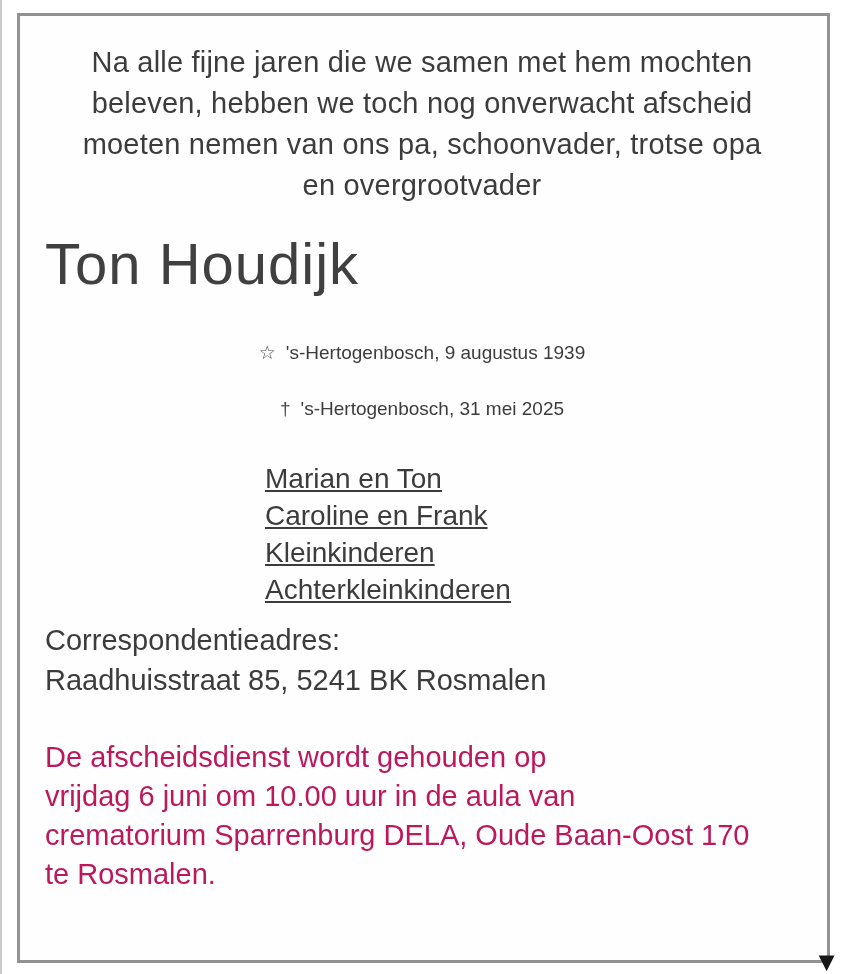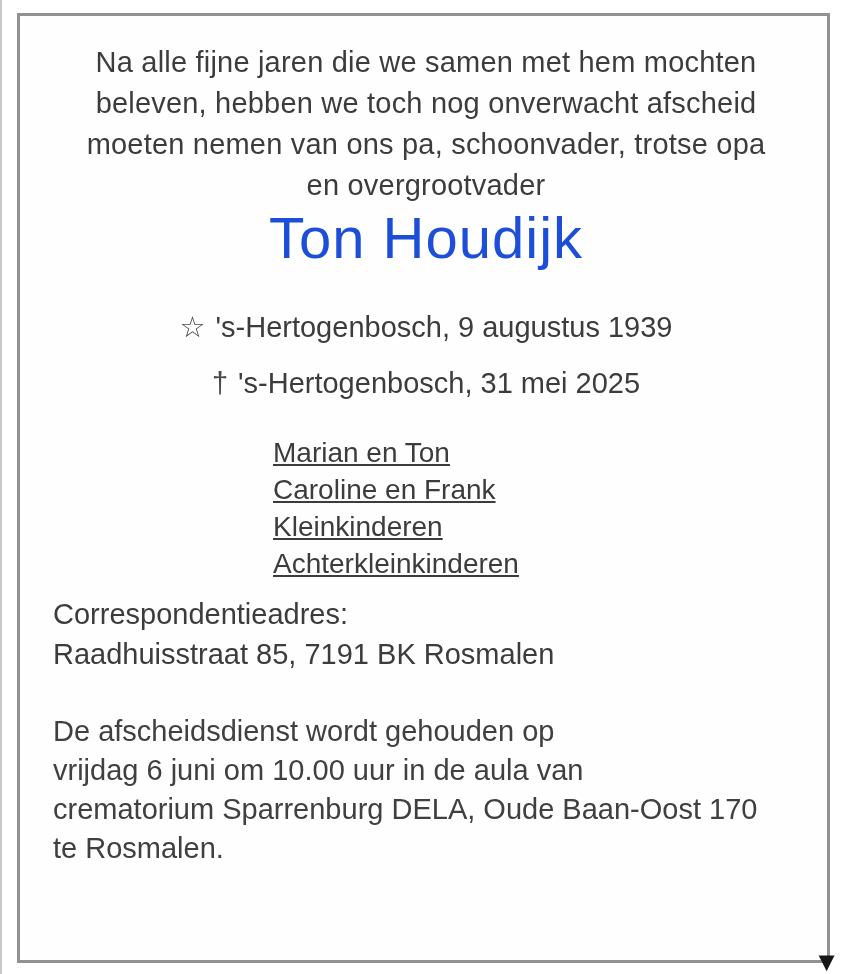--- a/index.html
+++ b/index.html
@@ -24,48 +24,49 @@
   }
   .notice-box {
     position: absolute;
     left: 17px;
     top: 13px;
     width: 813px;
     height: 950px;
     box-sizing: border-box;
     border: 3px solid #929292;
     background: #fefefe;
-    padding: 26px 28px 0 33px;
+    padding: 26px 28px 0 25px;
   }
   .intro {
     text-align: center;
     font-size: 29px;
     line-height: 41px;
     white-space: pre-line;
     letter-spacing: 0.2px;
     color: #3c3c3c;
   }
   .deceased-name {
-    text-align: center;
+    text-align: left;
     font-size: 58px;
     line-height: 64px;
-    color: #1d4ed8;
+    margin-top: 26px;
+    color: #404040;
     letter-spacing: 1px;
     font-weight: 400;
   }
   .nickname {
     text-align: center;
     font-size: 28px;
     line-height: 34px;
     margin-top: 14px;
     color: #3c3c3c;
   }
   .dates-line {
     text-align: center;
-    font-size: 29px;
+    font-size: 19px;
     line-height: 34px;
     color: #3c3c3c;
   }
   .dates-line.birth { margin-top: 40px; }
   .dates-line.death { margin-top: 22px; text-align: center; }
   .dates-line .symbol {
     display: inline-block;
     margin-right: 10px;
     color: #4a4a4a;
   }
@@ -82,21 +83,21 @@
     margin-top: 12px;
     font-size: 29px;
     line-height: 40px;
     color: #3c3c3c;
   }
   .service {
     margin-top: 38px;
     font-size: 29px;
     line-height: 39px;
     white-space: pre-line;
-    color: #404040;
+    color: #be185d;
   }
   .corner-marker {
     position: absolute;
     right: 1px;
     bottom: -2px;
     font-size: 27px;
     line-height: 1;
     color: #161616;
   }
 </style>
@@ -123,21 +124,21 @@
     <span class="symbol">†</span><span>'s-Hertogenbosch, 31 mei 2025</span>
   </div>
 
   <div class="relatives">Marian en Ton
 Caroline en Frank
 Kleinkinderen
 Achterkleinkinderen</div>
 
   <div class="correspondence">
     <div>Correspondentieadres:</div>
-    <div>Raadhuisstraat 85, 7191 BK Rosmalen</div>
+    <div>Raadhuisstraat 85, 5241 BK Rosmalen</div>
   </div>
 
   <div class="service">De afscheidsdienst wordt gehouden op
 vrijdag 6 juni om 10.00 uur in de aula van
 crematorium Sparrenburg DELA, Oude Baan-Oost 170
 te Rosmalen.</div>
 
 </div>
 
 <div class="corner-marker">▼</div>

